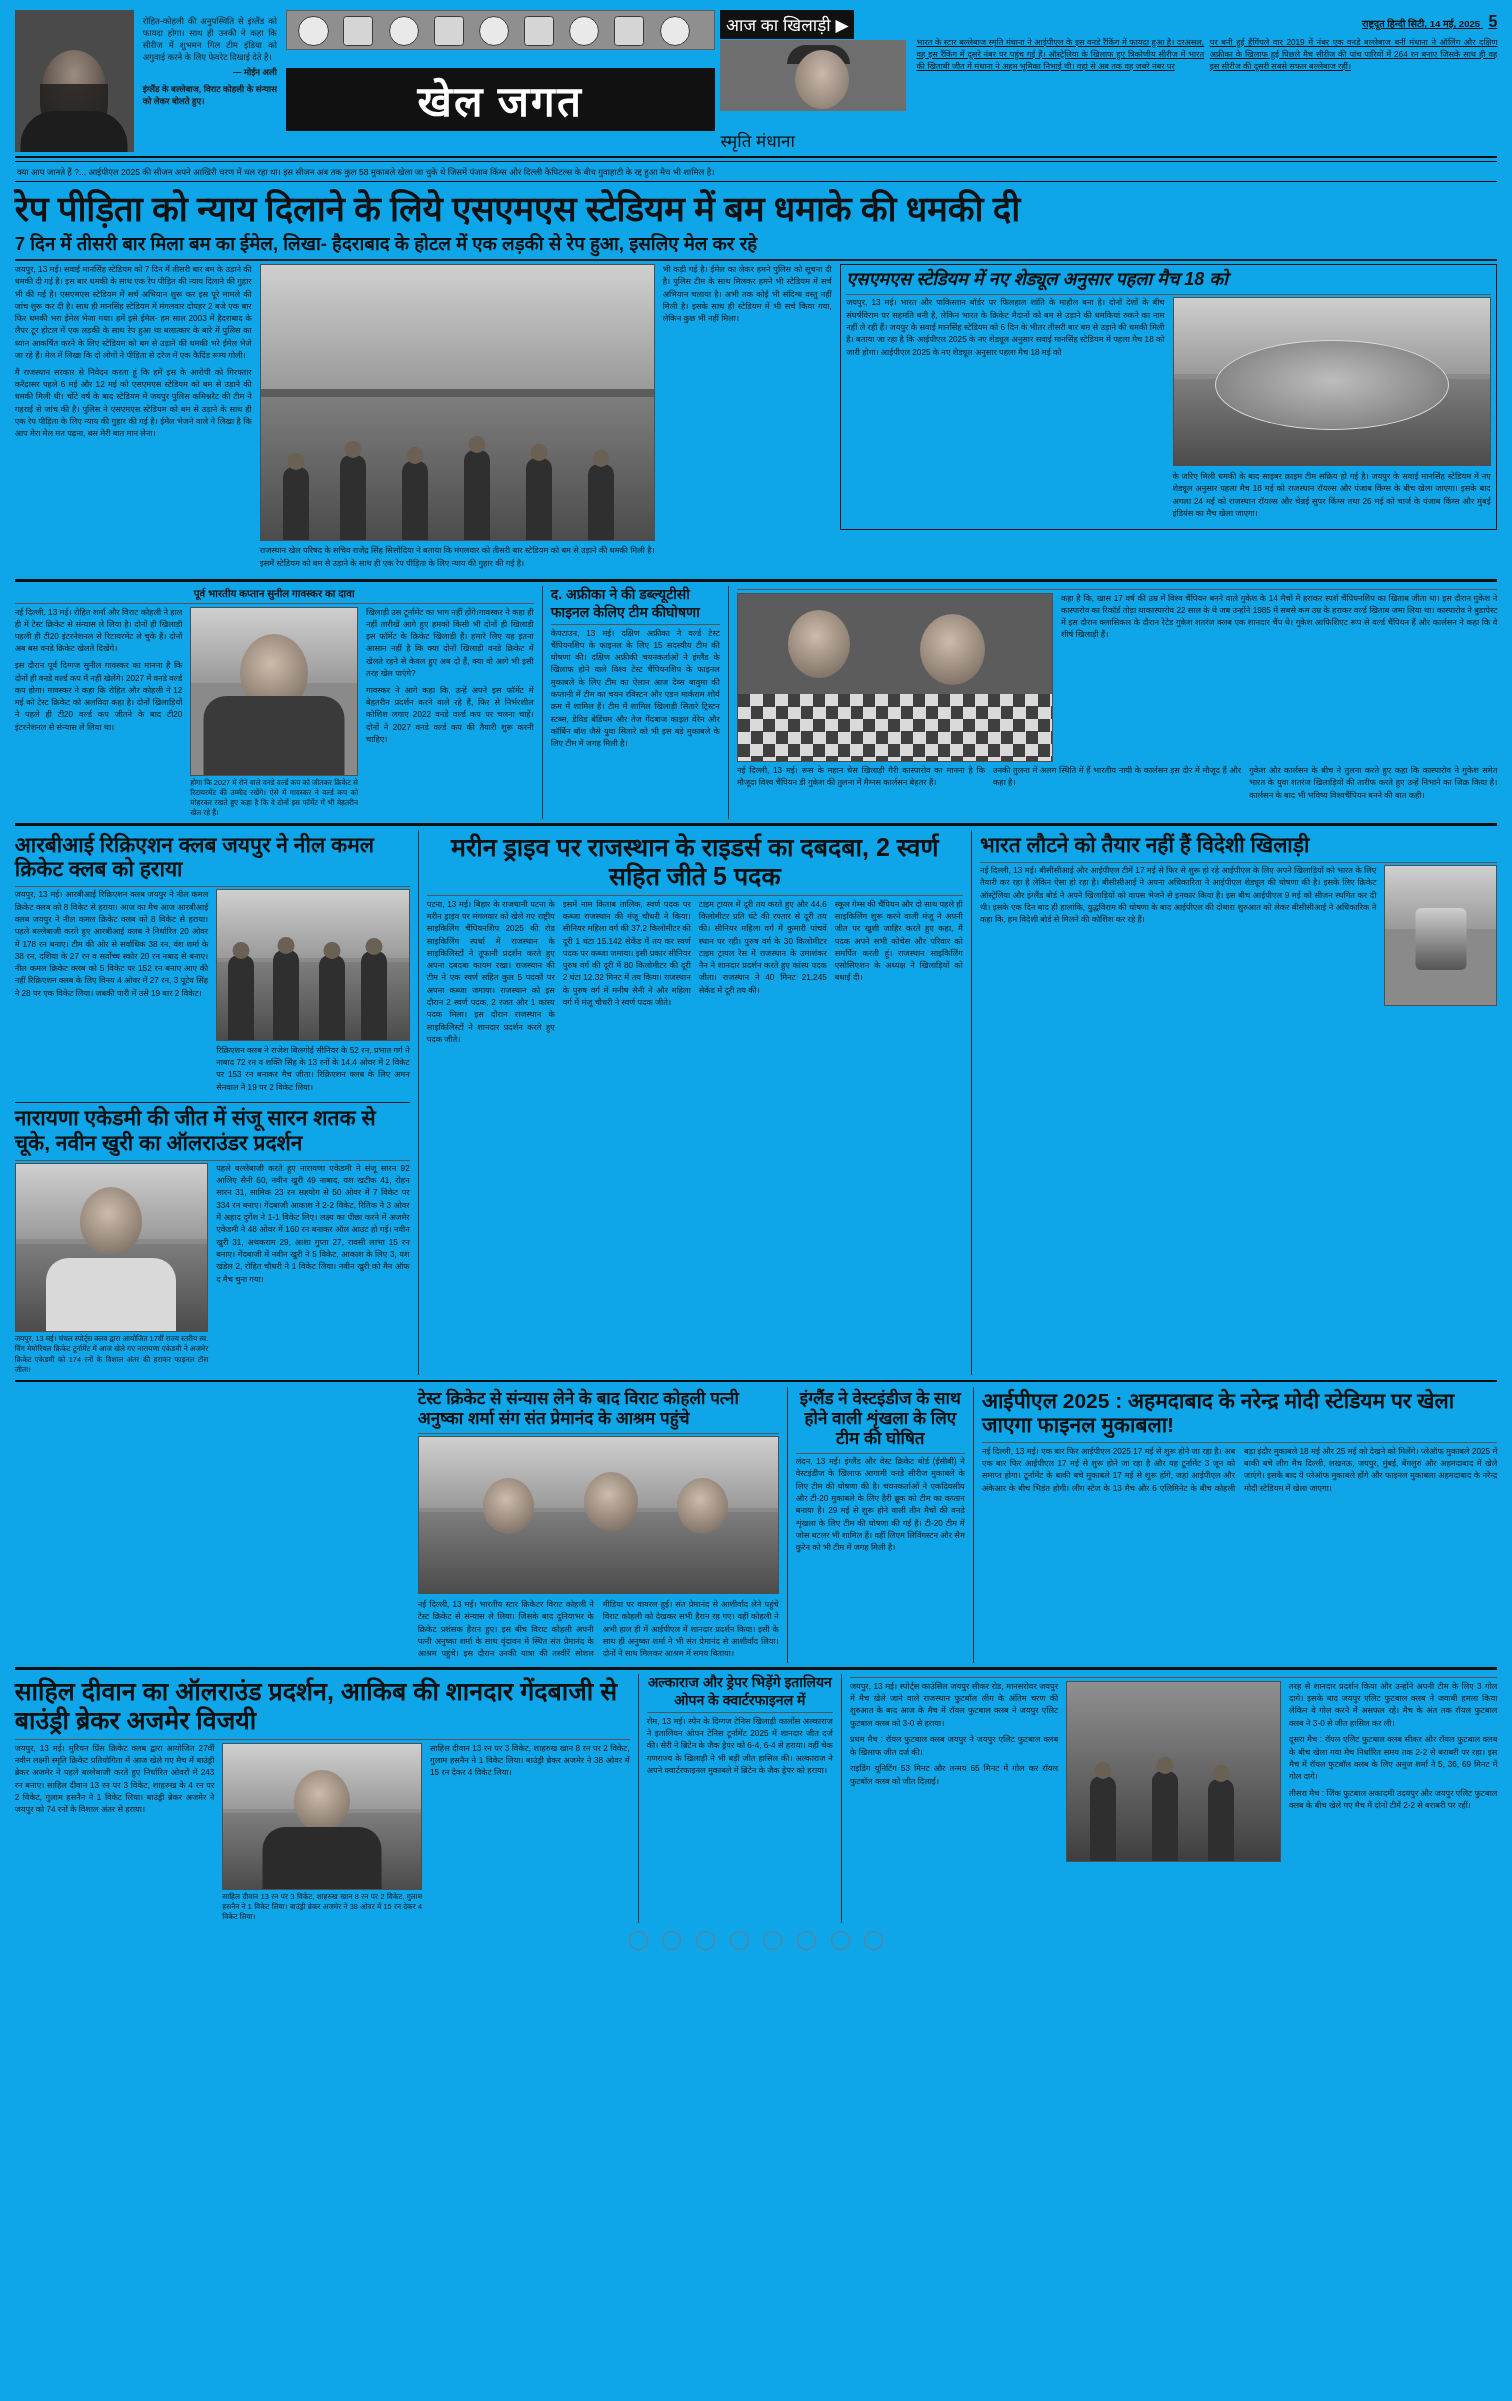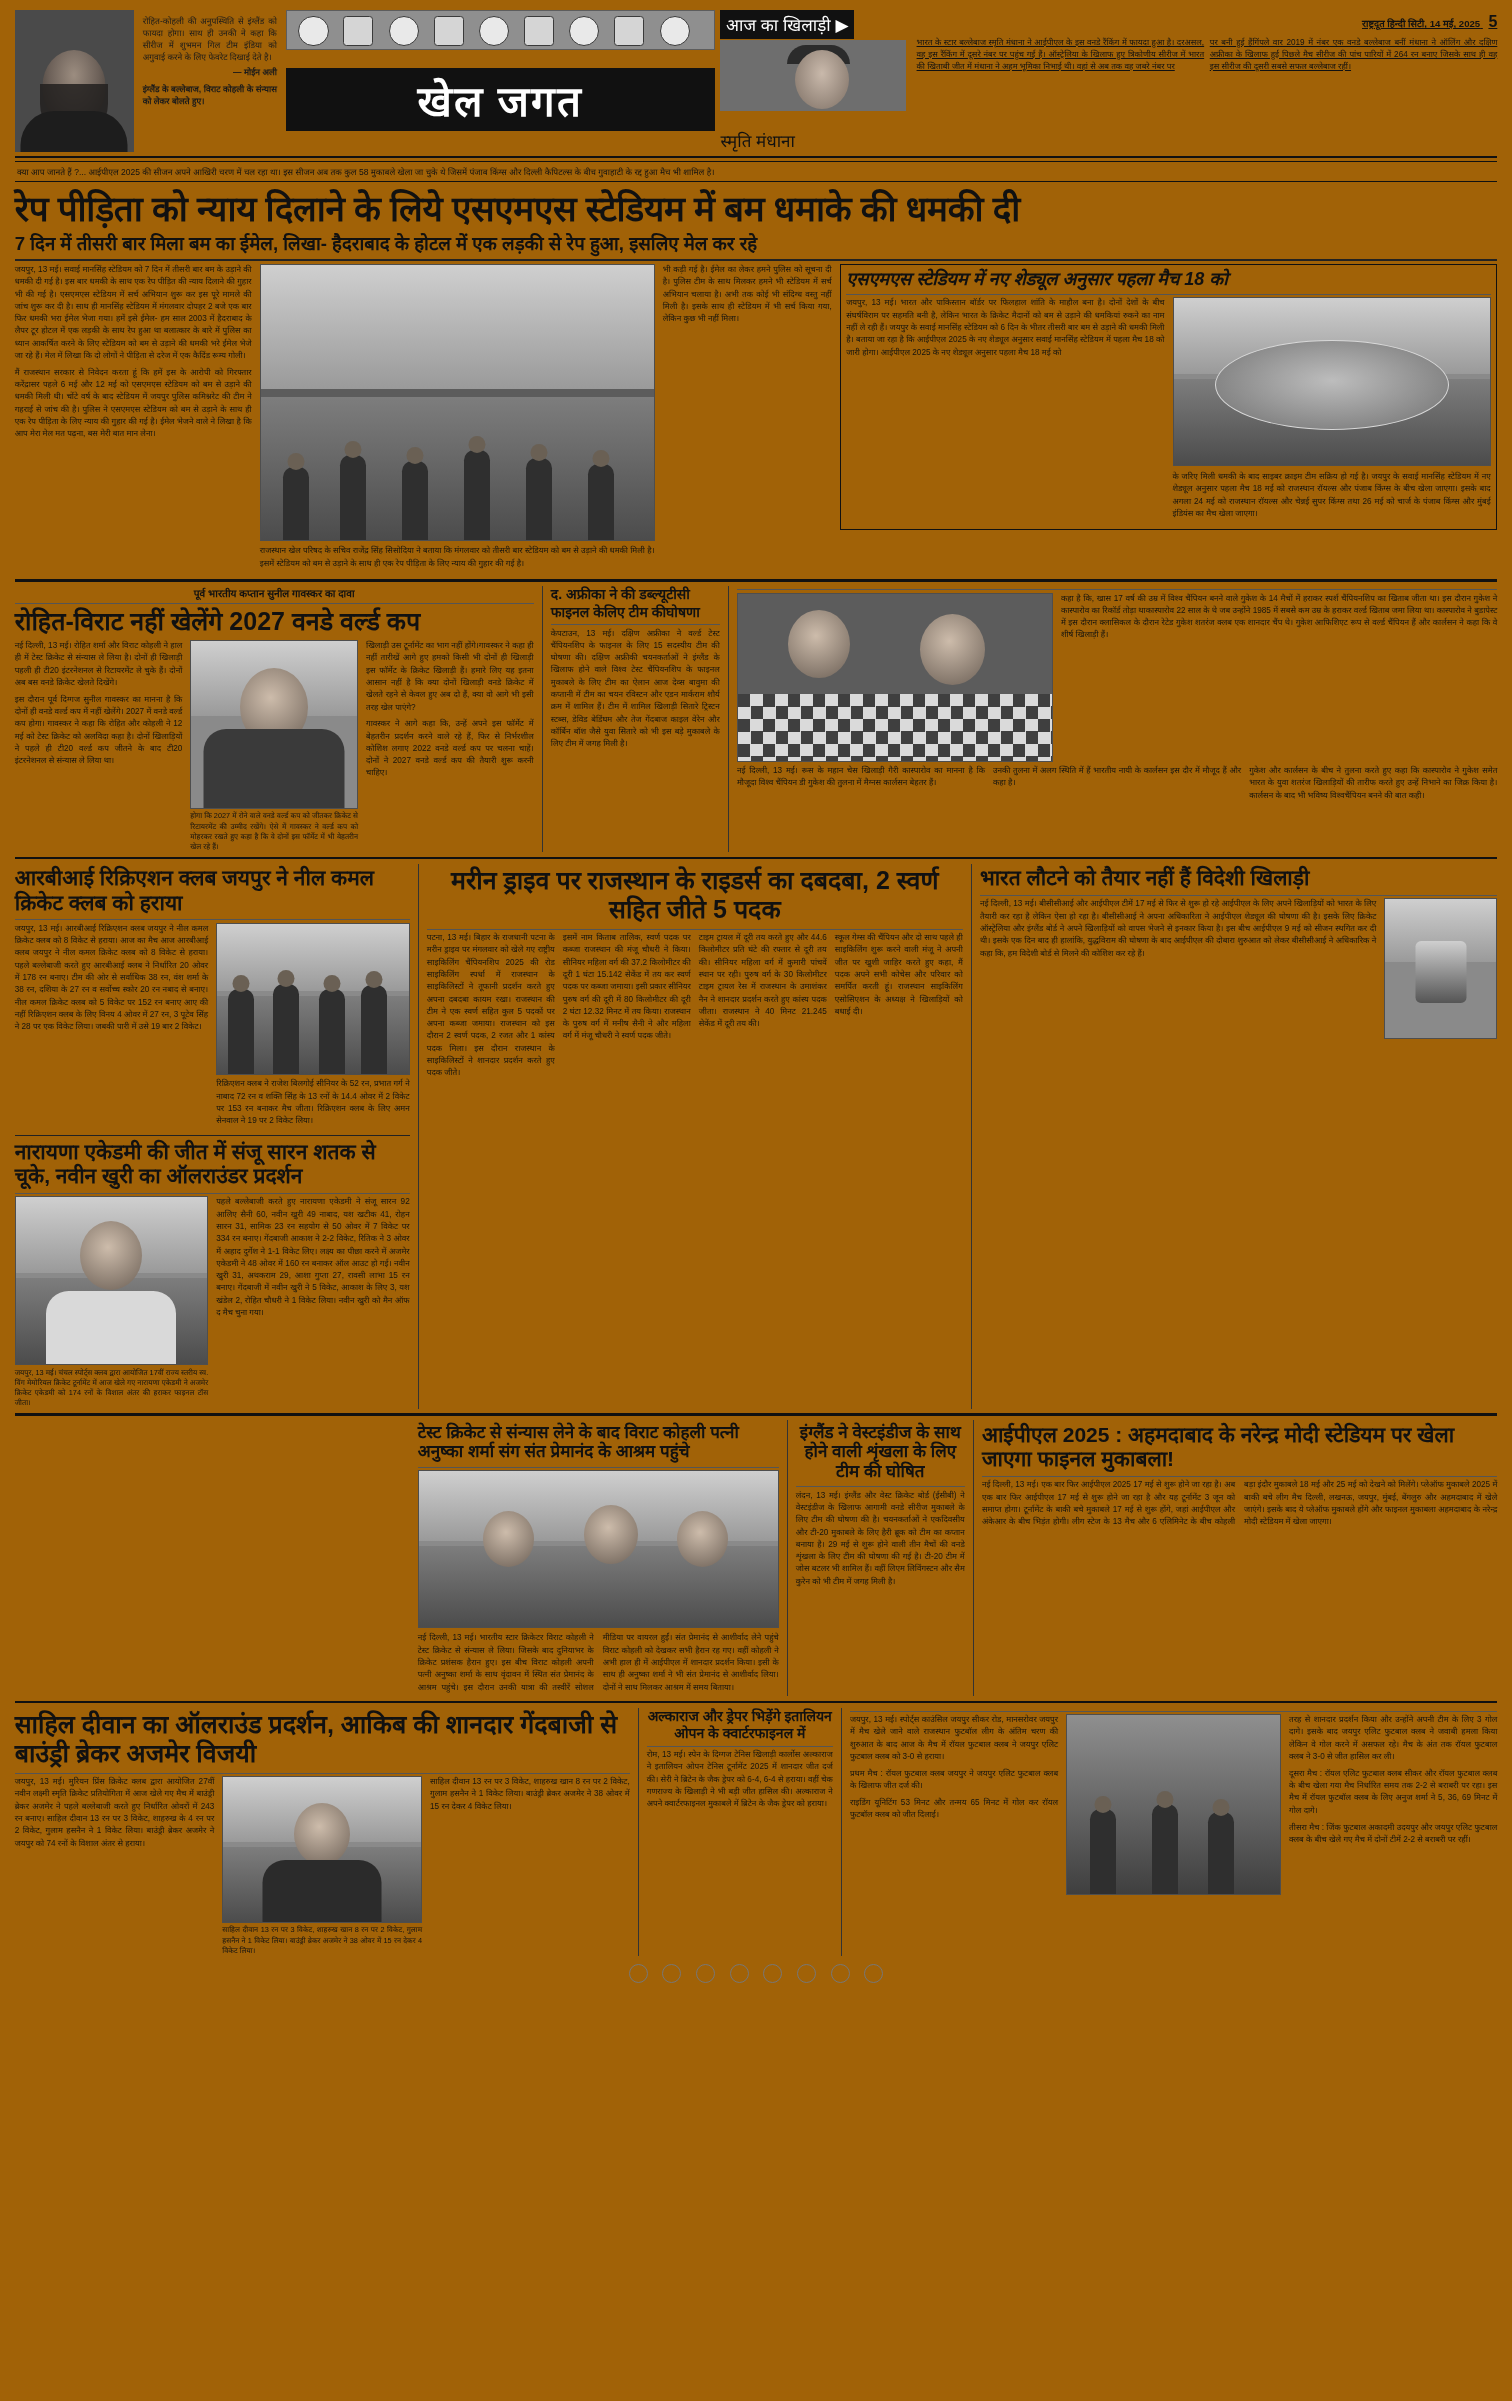--- a/index.html
+++ b/index.html
@@ -7,21 +7,21 @@
   body {
     width: 1512px;
     background: #ffffff;
     font-family: "Liberation Sans", sans-serif;
     color: #111;
   }
   .page {
     width: 1512px;
     height: 2401px;
     position: relative;
-    background: #a16207;
+    background: #0ea5e9;
     padding: 10.2px 14.7px 0 14.7px;
   }
   .hr-thick { height: 2.8px; background: #111; margin: 4.5px 0; }
   .hr-thin { height: 1.1px; background: #222; margin: 3.4px 0; }
   .hr-hair { height: 0.6px; background: #555; margin: 2.8px 0; }
 
   
   .masthead {
     display: flex;
     align-items: stretch;
@@ -288,21 +288,20 @@
     </div>
   </div>
 
   <div class="hr-thick"></div>
 
   <div class="cols">
 
     <div class="col" style="flex:0 0 519px">
       <div class="kicker">पूर्व भारतीय कप्तान सुनील गावस्कर का दावा</div>
       <div class="hr-hair"></div>
-      <div class="sec-head xl">रोहित-विराट नहीं खेलेंगे 2027 वनडे वर्ल्ड कप</div>
       <div class="cols">
         <div class="col txt">
           <p>नई दिल्ली, 13 मई। रोहित शर्मा और विराट कोहली ने हाल ही में टेस्ट क्रिकेट से संन्यास ले लिया है। दोनों ही खिलाड़ी पहली ही टी20 इंटरनेशनल से रिटायरमेंट ले चुके हैं। दोनों अब बस वनडे क्रिकेट खेलते दिखेंगे।</p>
           <p>इस दौरान पूर्व दिग्गज सुनील गावस्कर का मानना है कि दोनों ही वनडे वर्ल्ड कप में नहीं खेलेंगे। 2027 में वनडे वर्ल्ड कप होगा। गावस्कर ने कहा कि रोहित और कोहली ने 12 मई को टेस्ट क्रिकेट को अलविदा कहा है। दोनों खिलाड़ियों ने पहले ही टी20 वर्ल्ड कप जीतने के बाद टी20 इंटरनेशनल से संन्यास ले लिया था।</p>
         </div>
         <div class="col">
           <div class="photo" style="height:169px">
             <div class="sky"></div>
             <div class="head" style="left:50%;top:16%;width:68px;height:78px;transform:translateX(-50%)"></div>
             <div class="torso" style="left:50%;transform:translateX(-50%);width:141px;height:79px"></div>

